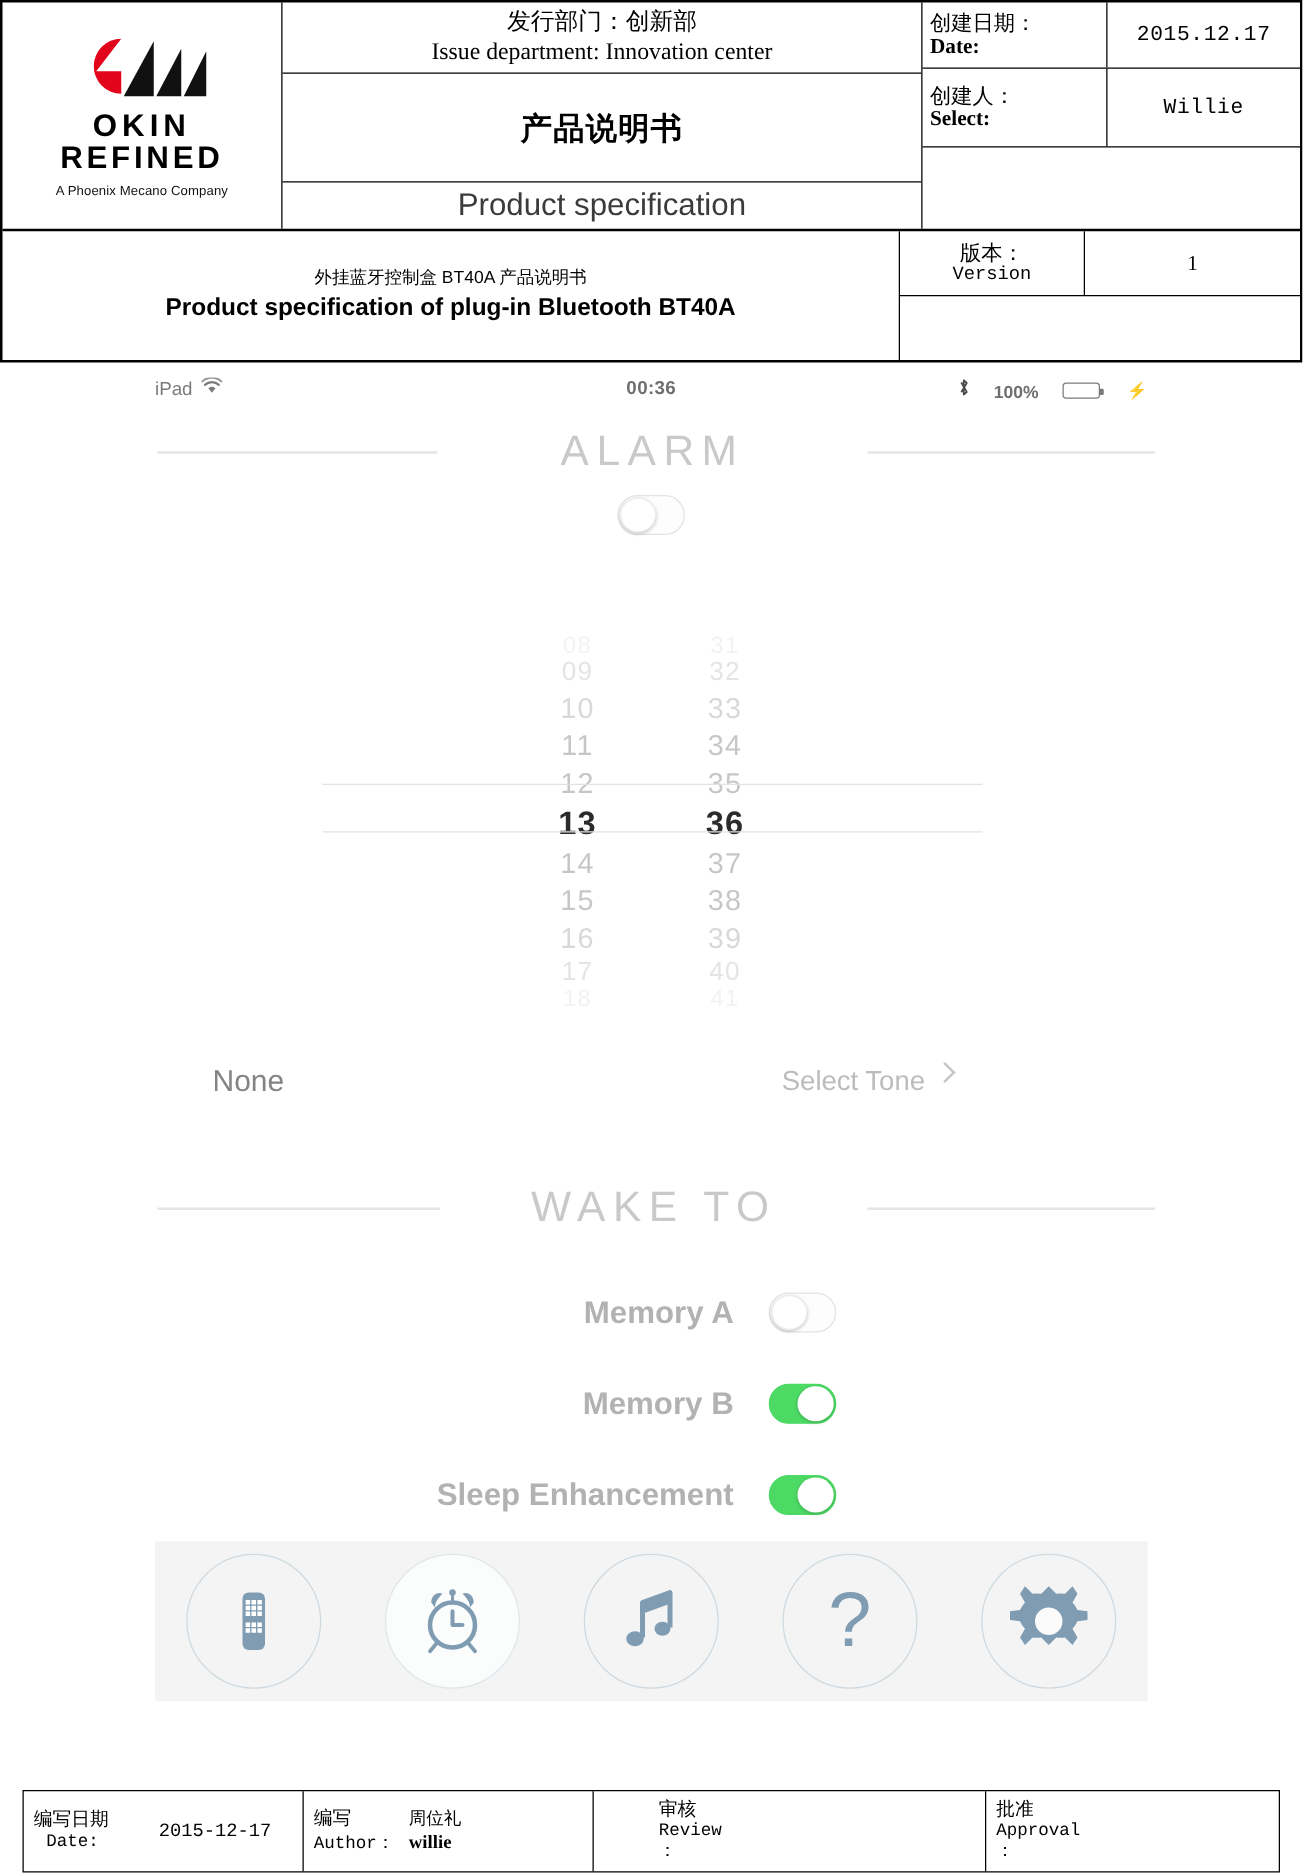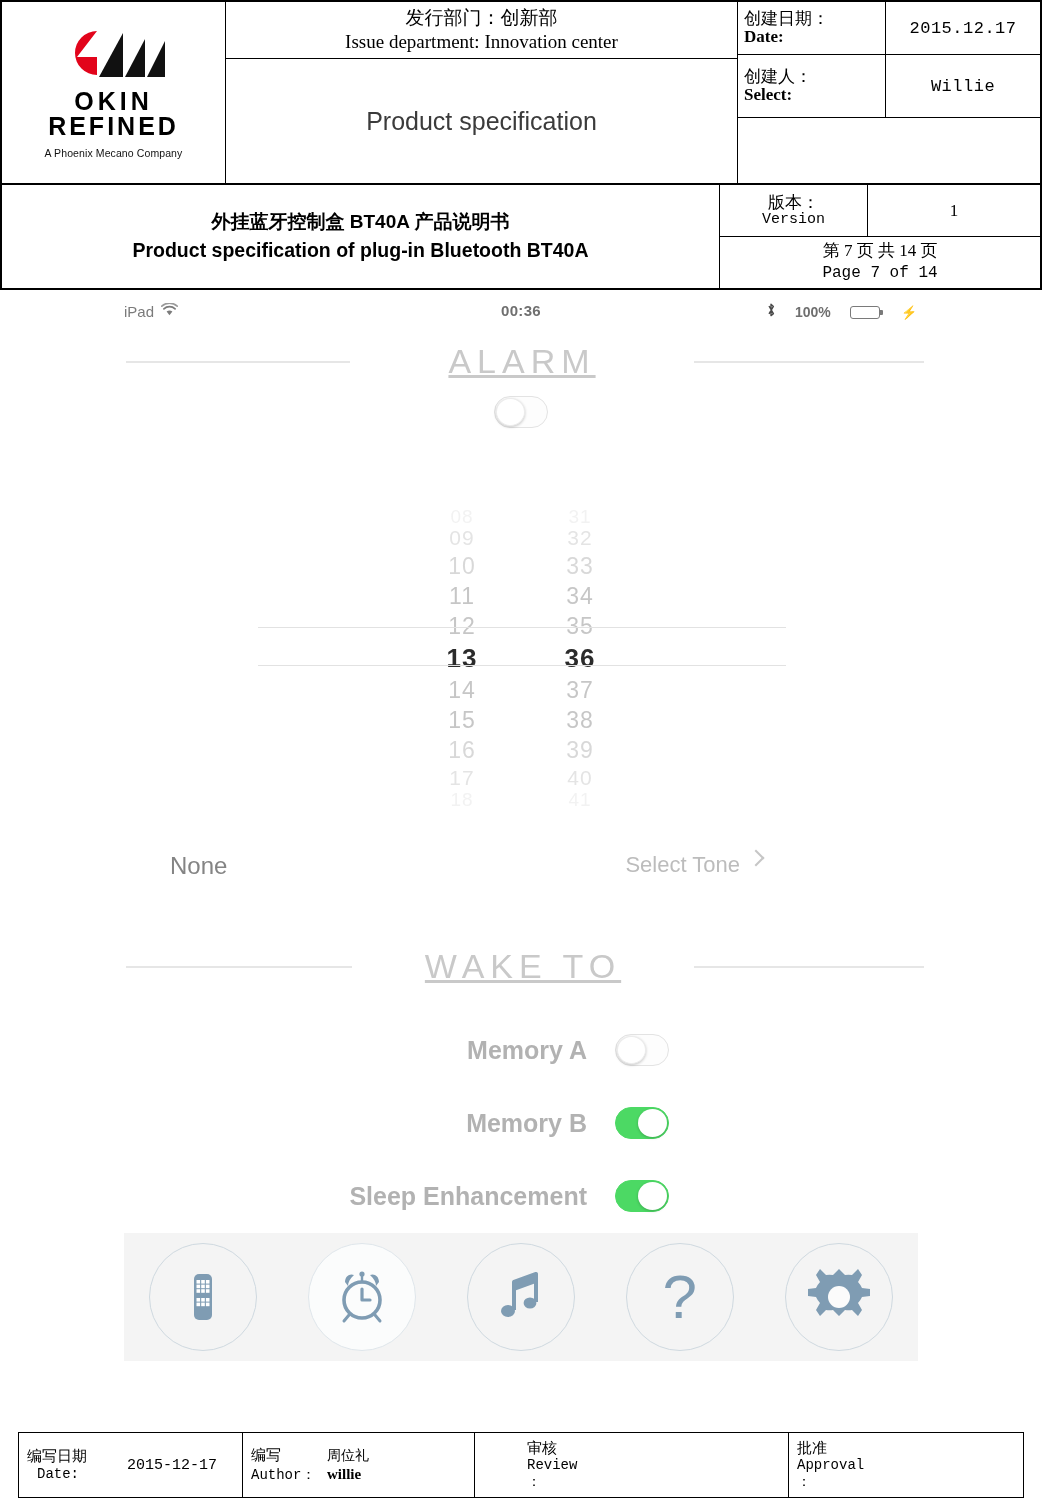--- a/index.html
+++ b/index.html
@@ -66,21 +66,21 @@
     font-family:"Liberation Mono",monospace;font-size:17px;letter-spacing:.5px;
   }
   .hr-row.r3 .hr-lbl{border-right:none;}
 
   .hdr-bottom{display:flex;height:103px;box-sizing:border-box;}
   .hb-title{
     width:718px;border-right:1px solid #000;box-sizing:border-box;
     display:flex;flex-direction:column;align-items:center;justify-content:center;
     font-family:"Liberation Sans",sans-serif;
   }
-  .hb-title .t-cn{font-size:19px;font-weight:bold;line-height:1.5;}
+  .hb-title .t-cn{font-size:14px;font-weight:normal;line-height:1.5;}
   .hb-title .t-en{font-size:19.5px;font-weight:bold;line-height:1.5;}
   .hb-right{flex:1;display:flex;flex-direction:column;box-sizing:border-box;}
   .hb-ver{display:flex;height:52px;border-bottom:1px solid #000;box-sizing:border-box;}
   .hb-ver .v-lbl{
     width:148px;border-right:1px solid #000;box-sizing:border-box;
     display:flex;flex-direction:column;align-items:center;justify-content:center;line-height:1.05;
   }
   .hb-ver .v-lbl .l-cn{font-size:17px;}
   .hb-ver .v-lbl .l-en{font-family:"Liberation Mono",monospace;font-size:15px;}
   .hb-ver .v-val{flex:1;display:flex;align-items:center;justify-content:center;font-size:17px;}
@@ -115,21 +115,21 @@
     background:#7a7a7a;border-radius:0 1px 1px 0;
   }
   .batt .fill{height:100%;background:#4cd964;border-radius:1px;}
   .bolt{font-size:13px;color:#6f6f6f;margin-left:3px;}
 
   
   .sec-head{position:absolute;left:0;width:1042px;display:flex;align-items:center;}
   .sec-head .rule{height:2px;background:#e6e6e6;flex:0 0 auto;}
   .sec-head .title{
     font-size:34px;color:#c9c9c9;letter-spacing:6px;font-weight:normal;
-    text-align:center;white-space:nowrap;text-decoration:underline;
+    text-align:center;white-space:nowrap;
   }
   .sec-head .spacer{flex:1 1 auto;}
 
   
   .toggle{
     width:54px;height:32px;border-radius:16px;position:relative;
     box-sizing:border-box;display:inline-block;vertical-align:middle;
   }
   .toggle.off{background:#fdfdfd;border:1px solid #e3e3e3;}
   .toggle.on{background:#4cd964;border:1px solid #4cd964;}
@@ -244,20 +244,23 @@
       <div class="logo-word logo-okin">OKIN</div>
       <div class="logo-word logo-refined">REFINED</div>
       <div class="logo-sub">A Phoenix Mecano Company</div>
     </div>
 
     <div class="hdr-mid">
       <div class="cellA">
         <div class="cn-line">发行部门：创新部</div>
         <div class="en-line">Issue department: Innovation center</div>
       </div>
+      <div class="cellB">
+        <div class="prod-cn">产品说明书</div>
+      </div>
       <div class="cellC">
         <div class="prod-en">Product specification</div>
       </div>
     </div>
 
     <div class="hdr-right">
       <div class="hr-row r1">
         <div class="hr-lbl">
           <span class="l-cn">创建日期：</span>
           <span class="l-en">Date:</span>
@@ -282,24 +285,20 @@
       <div class="t-cn">外挂蓝牙控制盒 BT40A 产品说明书</div>
       <div class="t-en">Product specification of plug-in Bluetooth BT40A</div>
     </div>
     <div class="hb-right">
       <div class="hb-ver">
         <div class="v-lbl">
           <span class="l-cn">版本：</span>
           <span class="l-en">Version</span>
         </div>
         <div class="v-val">1</div>
-      </div>
-      <div class="hb-page">
-        <div class="p-cn">第 7 页 共 14 页</div>
-        <div class="p-en">Page 7 of 14</div>
       </div>
     </div>
   </div>
 </div>
 
 <div class="ipad-shot">
 
   <div class="statusbar">
     <div class="sb-left">
       <span class="txt">iPad</span>

